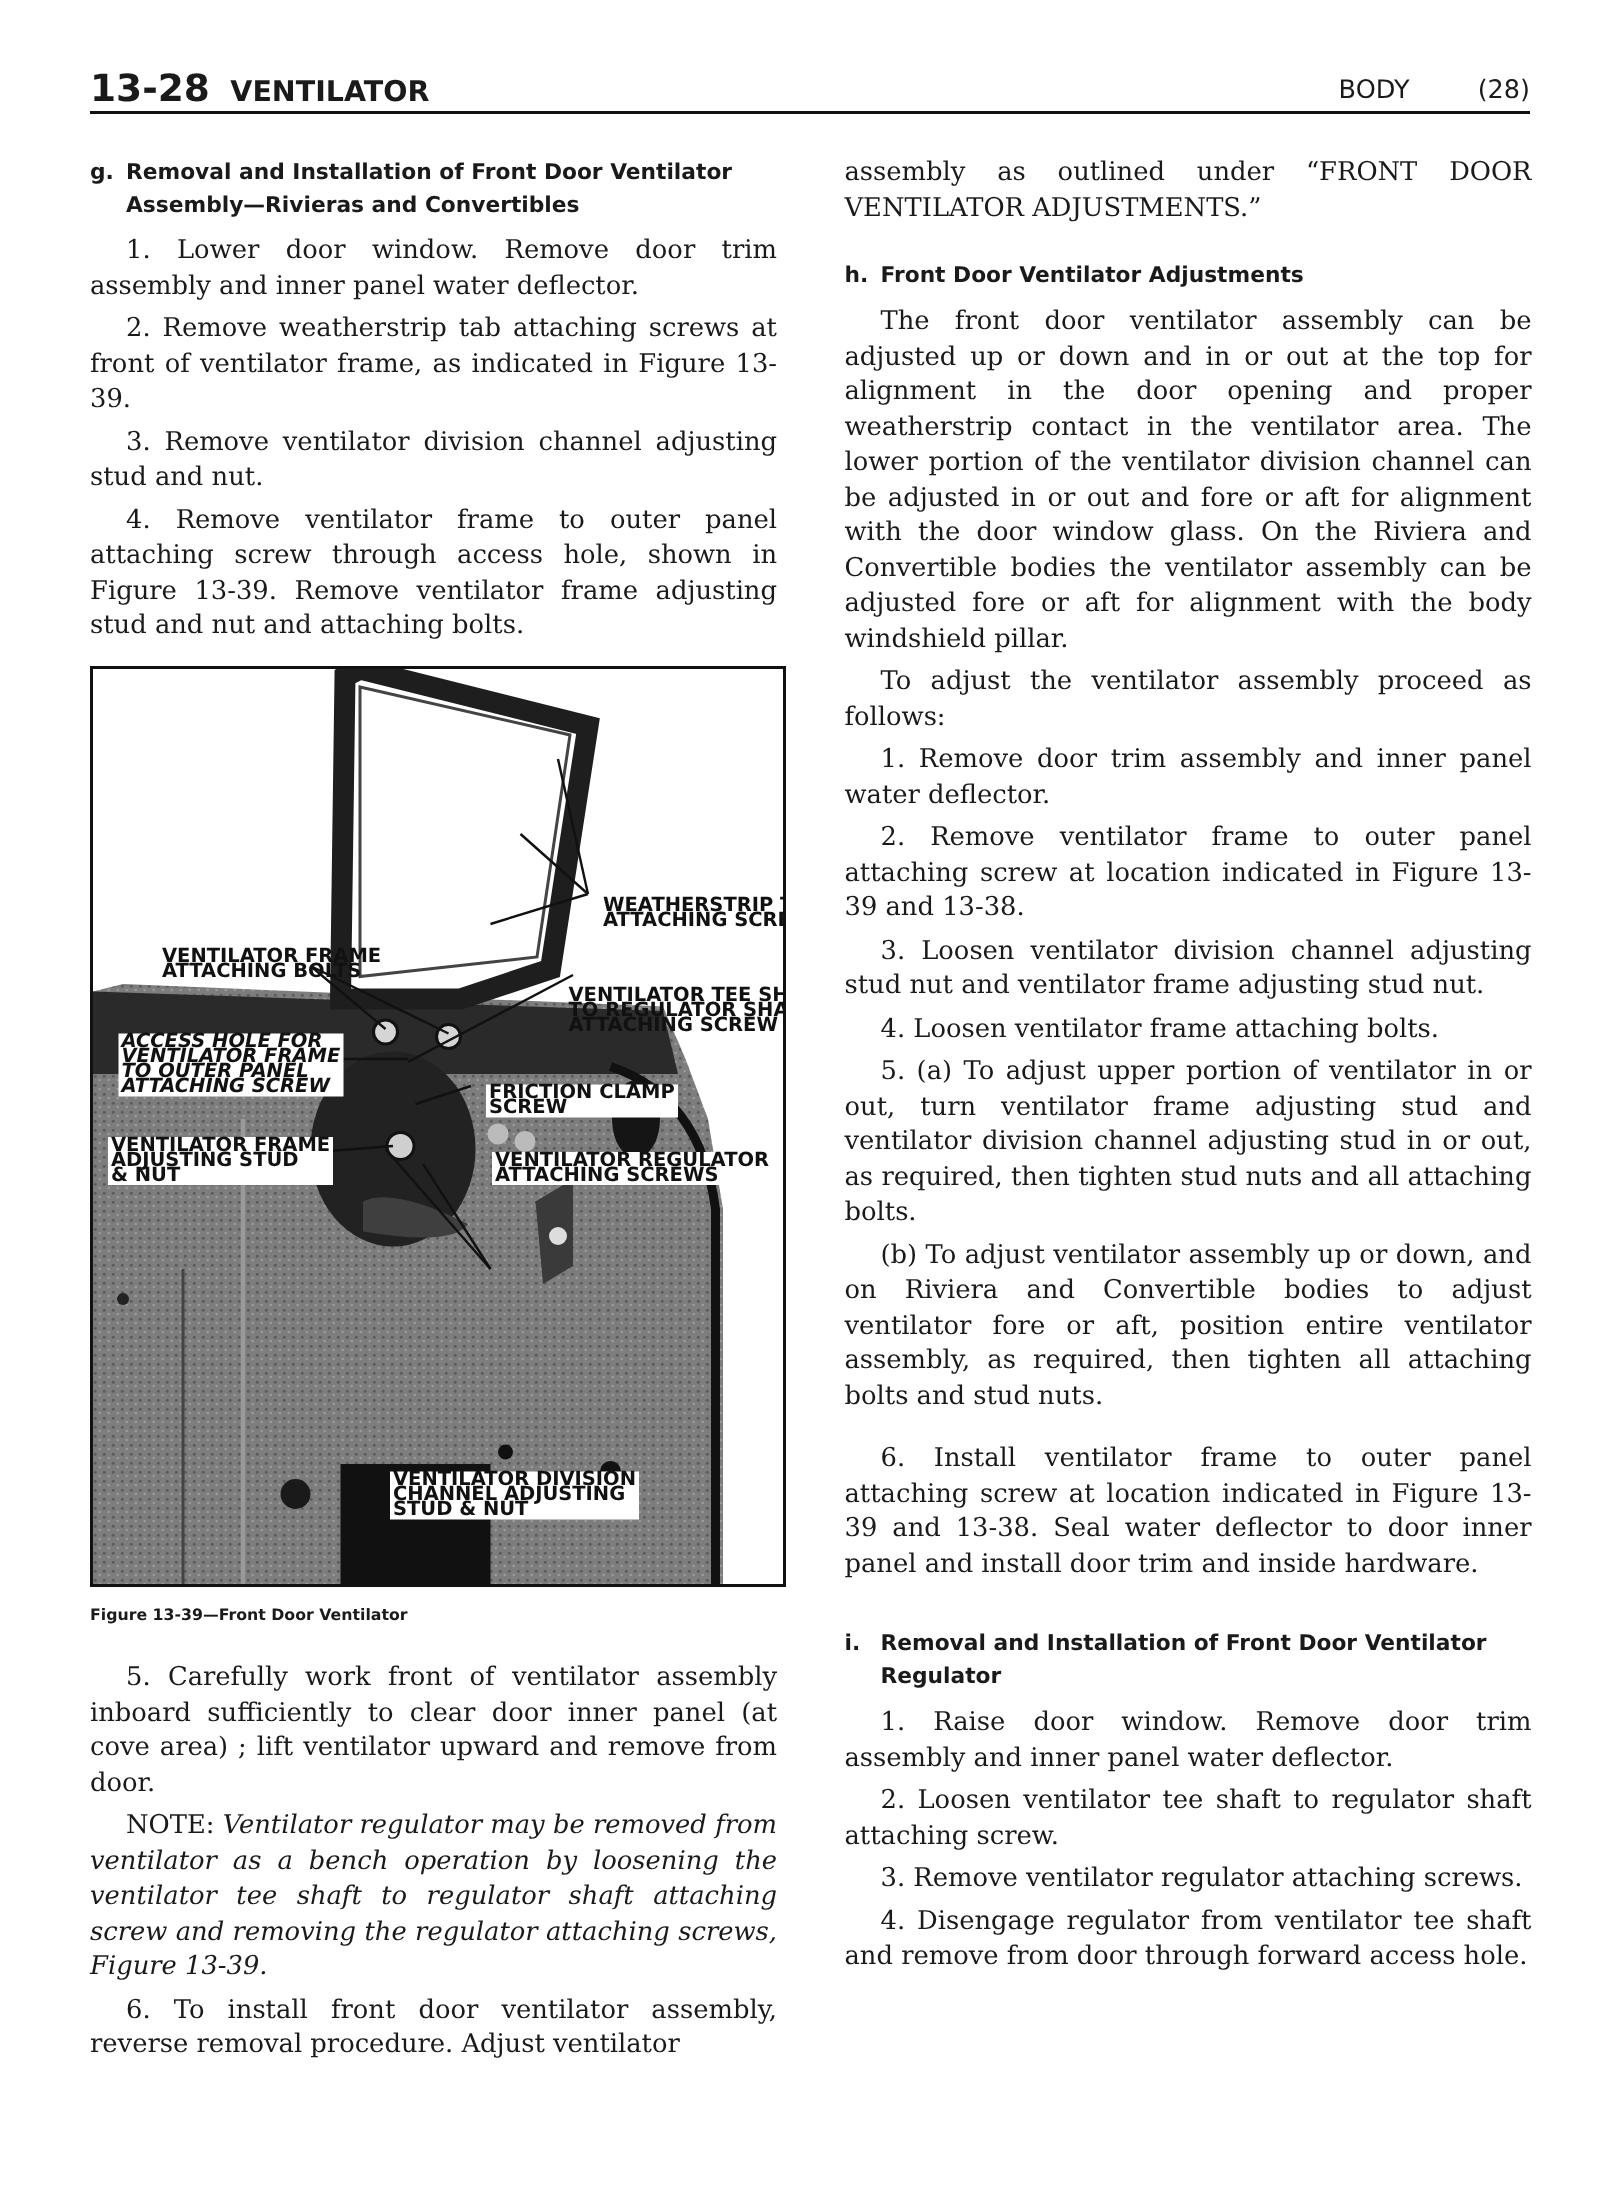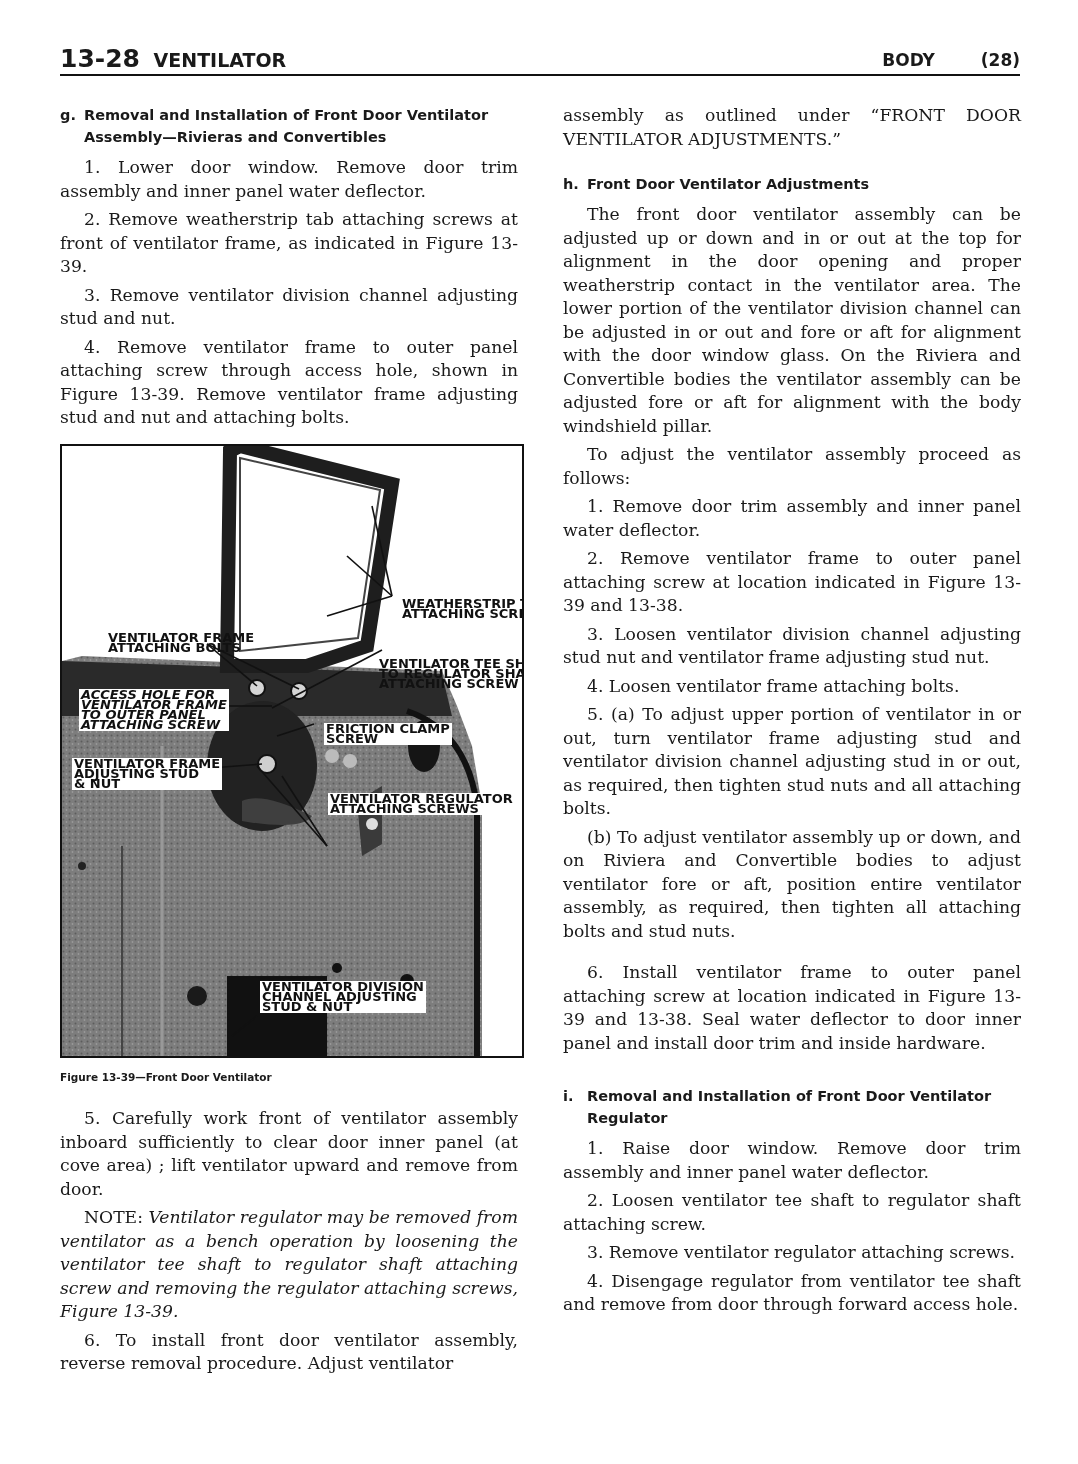--- a/index.html
+++ b/index.html
@@ -2,21 +2,21 @@
 <html><head>
 <meta charset="utf-8">
 <style>
   html, body { margin: 0; padding: 0; background: #ffffff; }
   body { width: 1078px; height: 1464px; position: relative; overflow: hidden;
          font-family: "DejaVu Serif", "Liberation Serif", serif; color: #1a1a1a; }
   .header { position: absolute; left: 60px; top: 44px; width: 960px; height: 30px; }
   .hdr-left { position: absolute; left: 0; top: 0; font-family: "DejaVu Sans", sans-serif; font-weight: bold; }
   .hdr-num { font-size: 25px; letter-spacing: 0px; }
   .hdr-title { font-size: 19px; margin-left: 8px; text-align: center; }
-  .hdr-right { position: absolute; right: 0; top: 6px; font-family: "DejaVu Sans", sans-serif; font-weight: bold; font-size: 17px; margin-left: 18px; }
+  .hdr-right { position: absolute; right: 0; top: 6px; font-family: "DejaVu Sans", sans-serif; font-weight: normal; font-size: 17px; margin-left: 18px; }
   .hdr-right .pg { margin-left: 40px; }
   .hdr-rule { position: absolute; left: 0; top: 30px; width: 960px; height: 0; border-top: 2px solid #111; }
 
   .col { position: absolute; top: 104px; width: 458px; font-size: 17.2px; line-height: 23.5px; }
   .col-left { left: 60px; }
   .col-right { left: 563px; }
 
   .heading { font-family: "DejaVu Sans", sans-serif; font-weight: bold; font-size: 14.5px; line-height: 22px;
              display: flex; margin: 0 0 8px 0; }
   .heading .letter { width: 24px; flex: none; }
@@ -121,21 +121,21 @@
 ATTACHING SCREW</div>
     <div class="callout" style="left:17px; top:243px;font-style:italic;">ACCESS HOLE FOR
 VENTILATOR FRAME
 TO OUTER PANEL
 ATTACHING SCREW</div>
     <div class="callout" style="left:262px; top:277px;">FRICTION CLAMP
 SCREW</div>
     <div class="callout" style="left:10px; top:312px;">VENTILATOR FRAME
 ADJUSTING STUD
 &amp; NUT</div>
-    <div class="callout" style="left:266px; top:347px;">VENTILATOR REGULATOR
+    <div class="callout" style="left:266px; top:322px;">VENTILATOR REGULATOR
 ATTACHING SCREWS</div>
     <div class="callout" style="left:198px; top:535px;">VENTILATOR DIVISION
 CHANNEL ADJUSTING
 STUD &amp; NUT</div>
   </div>
   <div class="caption">Figure 13-39—Front Door Ventilator</div>
 
   <p>5. Carefully work front of ventilator assembly inboard sufficiently to clear door inner panel (at cove area) ; lift ventilator upward and remove from door.</p>
   <p><span class="note-label">NOTE: </span><span class="note-body">Ventilator regulator may be removed from ventilator as a bench operation by loosening the ventilator tee shaft to regulator shaft attaching screw and removing the regulator attaching screws, Figure 13-39.</span></p>
   <p>6. To install front door ventilator assembly, reverse removal procedure. Adjust ventilator</p>

